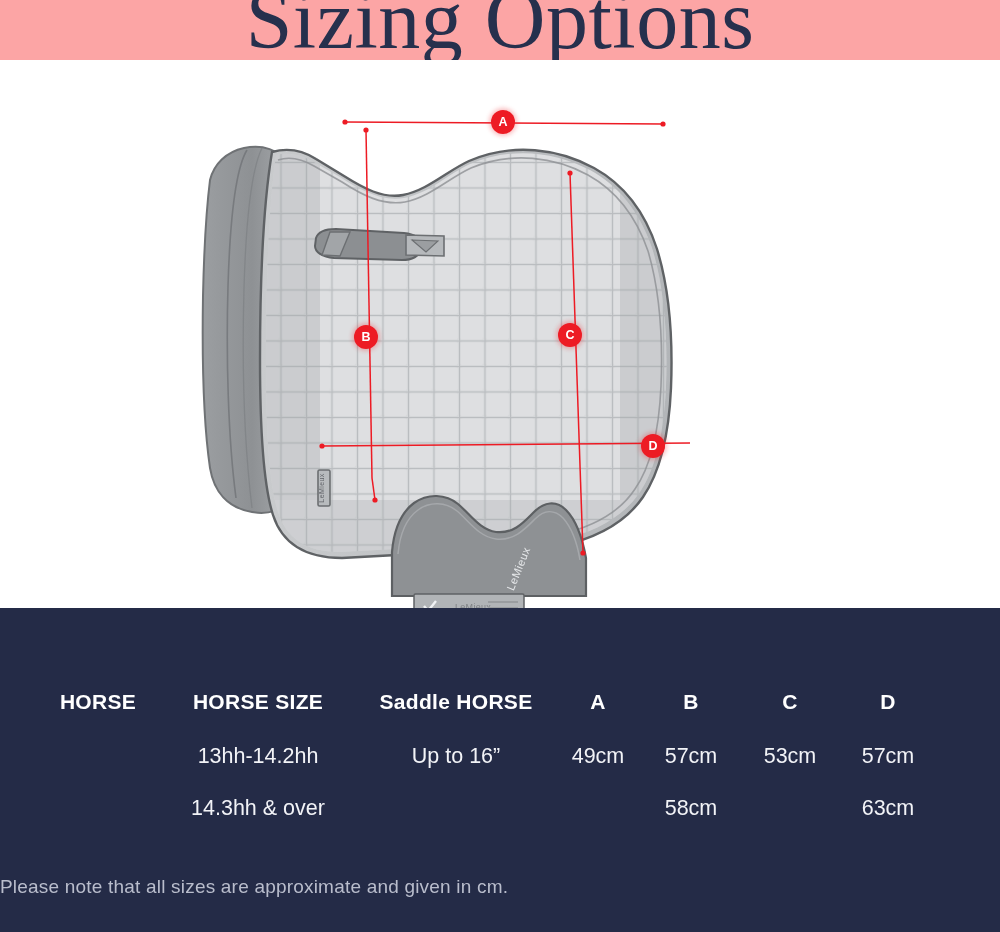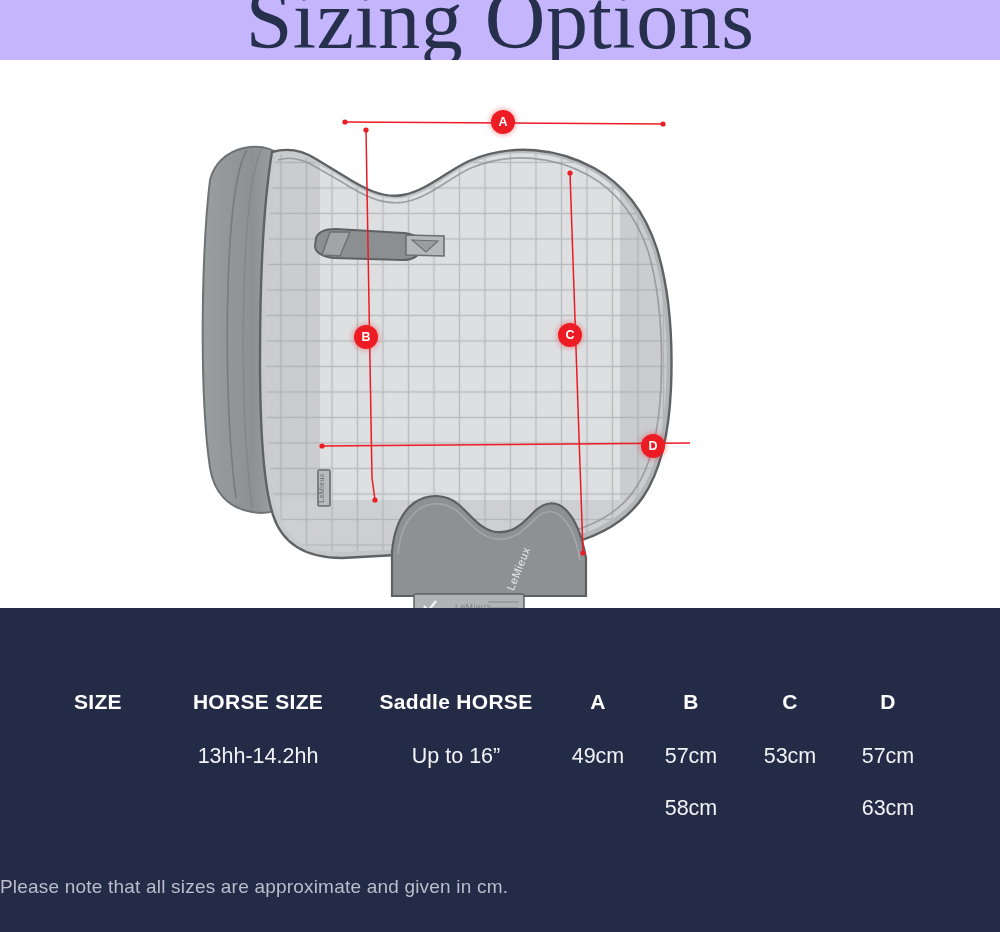--- a/index.html
+++ b/index.html
@@ -5,21 +5,21 @@
   * { box-sizing: border-box; margin: 0; padding: 0; }
   html, body {
     width: 1000px; height: 932px;
     background: #ffffff;
     font-family: "Liberation Sans", sans-serif;
     overflow: hidden;
   }
   #page {
     position: relative;
     width: 1000px; height: 932px;
-    background: #c4b5fd;
+    background: #fca5a5;
   }
 
   
   .title-wrap {
     position: absolute;
     top: -22px; left: 0; width: 1000px;
     text-align: center;
     pointer-events: none;
   }
   .title {
@@ -314,39 +314,40 @@
 
   <div class="marker m-a">A</div>
   <div class="marker m-b">B</div>
   <div class="marker m-c">C</div>
   <div class="marker m-d">D</div>
 
   <div class="panel">
     <div class="table">
 
       <div class="row header">
-        <div class="cell c-size">SIZE</div>
+        <div class="cell c-size">HORSE</div>
         <div class="cell c-horse">HORSE SIZE</div>
         <div class="cell c-saddle">Saddle HORSE</div>
         <div class="cell c-a">A</div>
         <div class="cell c-b">B</div>
         <div class="cell c-c">C</div>
         <div class="cell c-d">D</div>
       </div>
 
       <div class="row r0">
         <div class="cell c-horse">13hh-14.2hh</div>
         <div class="cell c-saddle">Up to 16”</div>
         <div class="cell c-a">49cm</div>
         <div class="cell c-b">57cm</div>
         <div class="cell c-c">53cm</div>
         <div class="cell c-d">57cm</div>
       </div>
 
       <div class="row r1">
+        <div class="cell c-horse">14.3hh &amp; over</div>
         <div class="cell c-b">58cm</div>
         <div class="cell c-d">63cm</div>
       </div>
 
     </div>
 
     <div class="footnote">Please note that all sizes are approximate and given in cm.</div>
   </div>
 
 </div>

